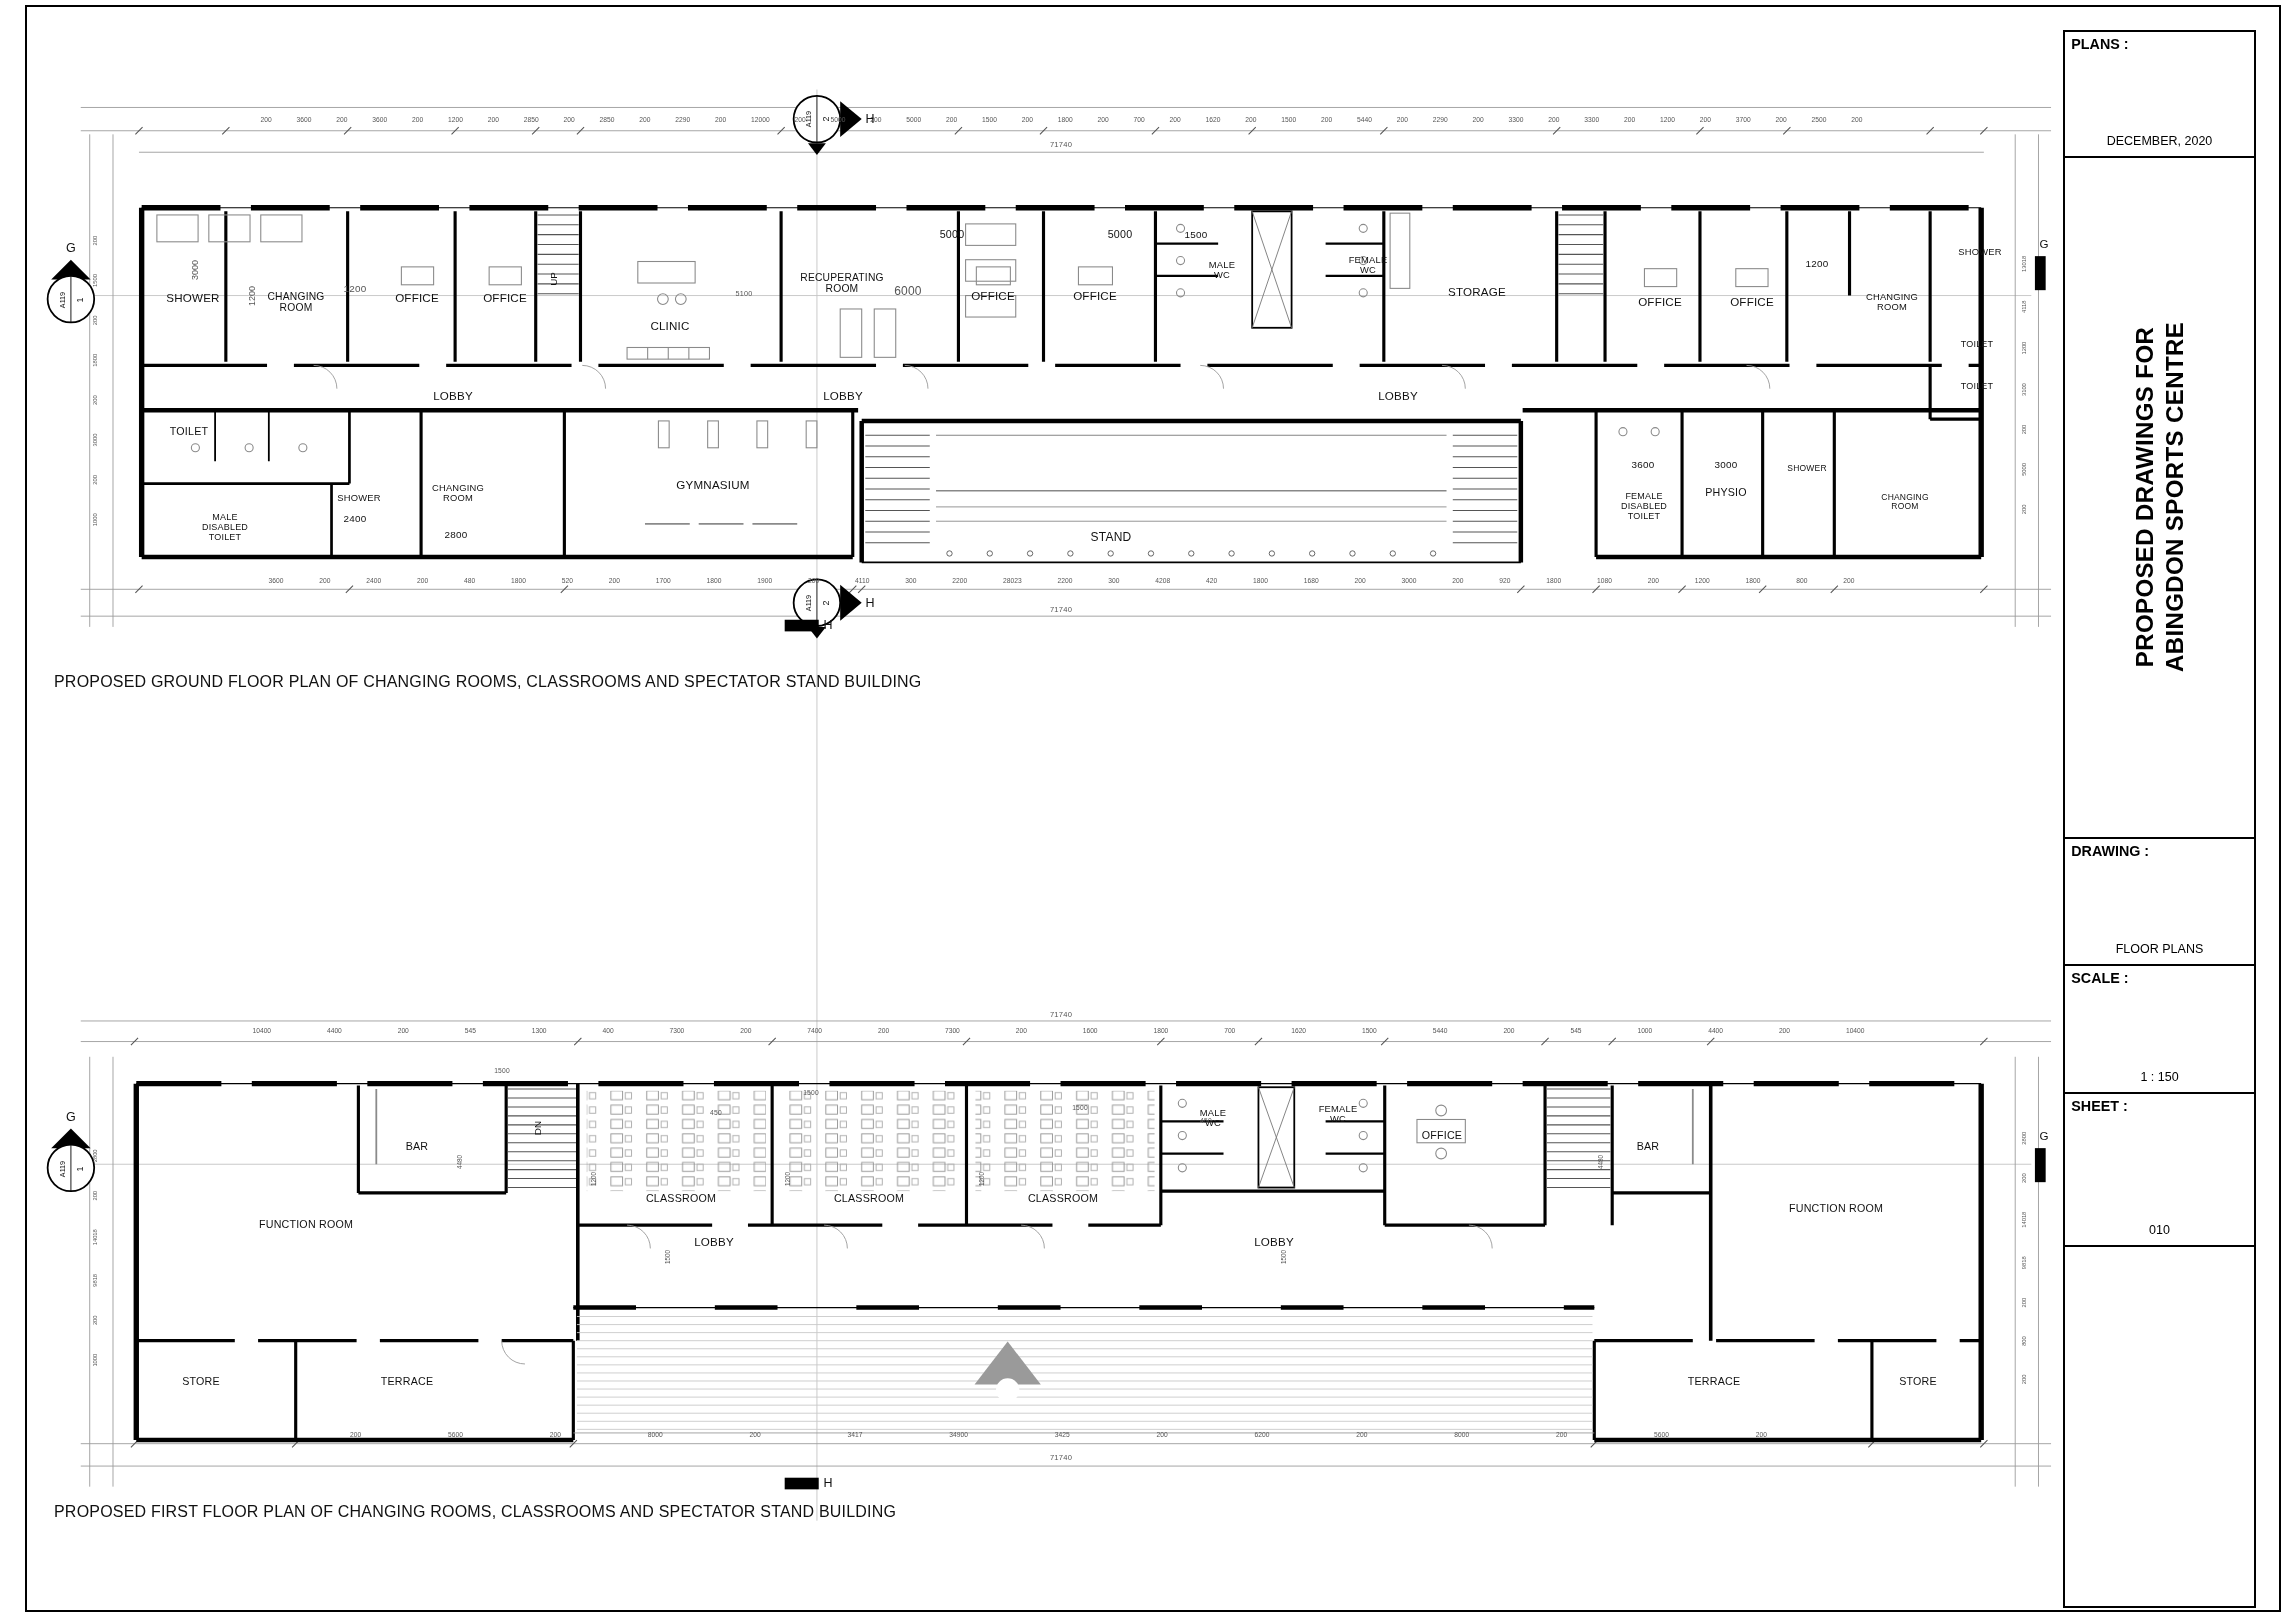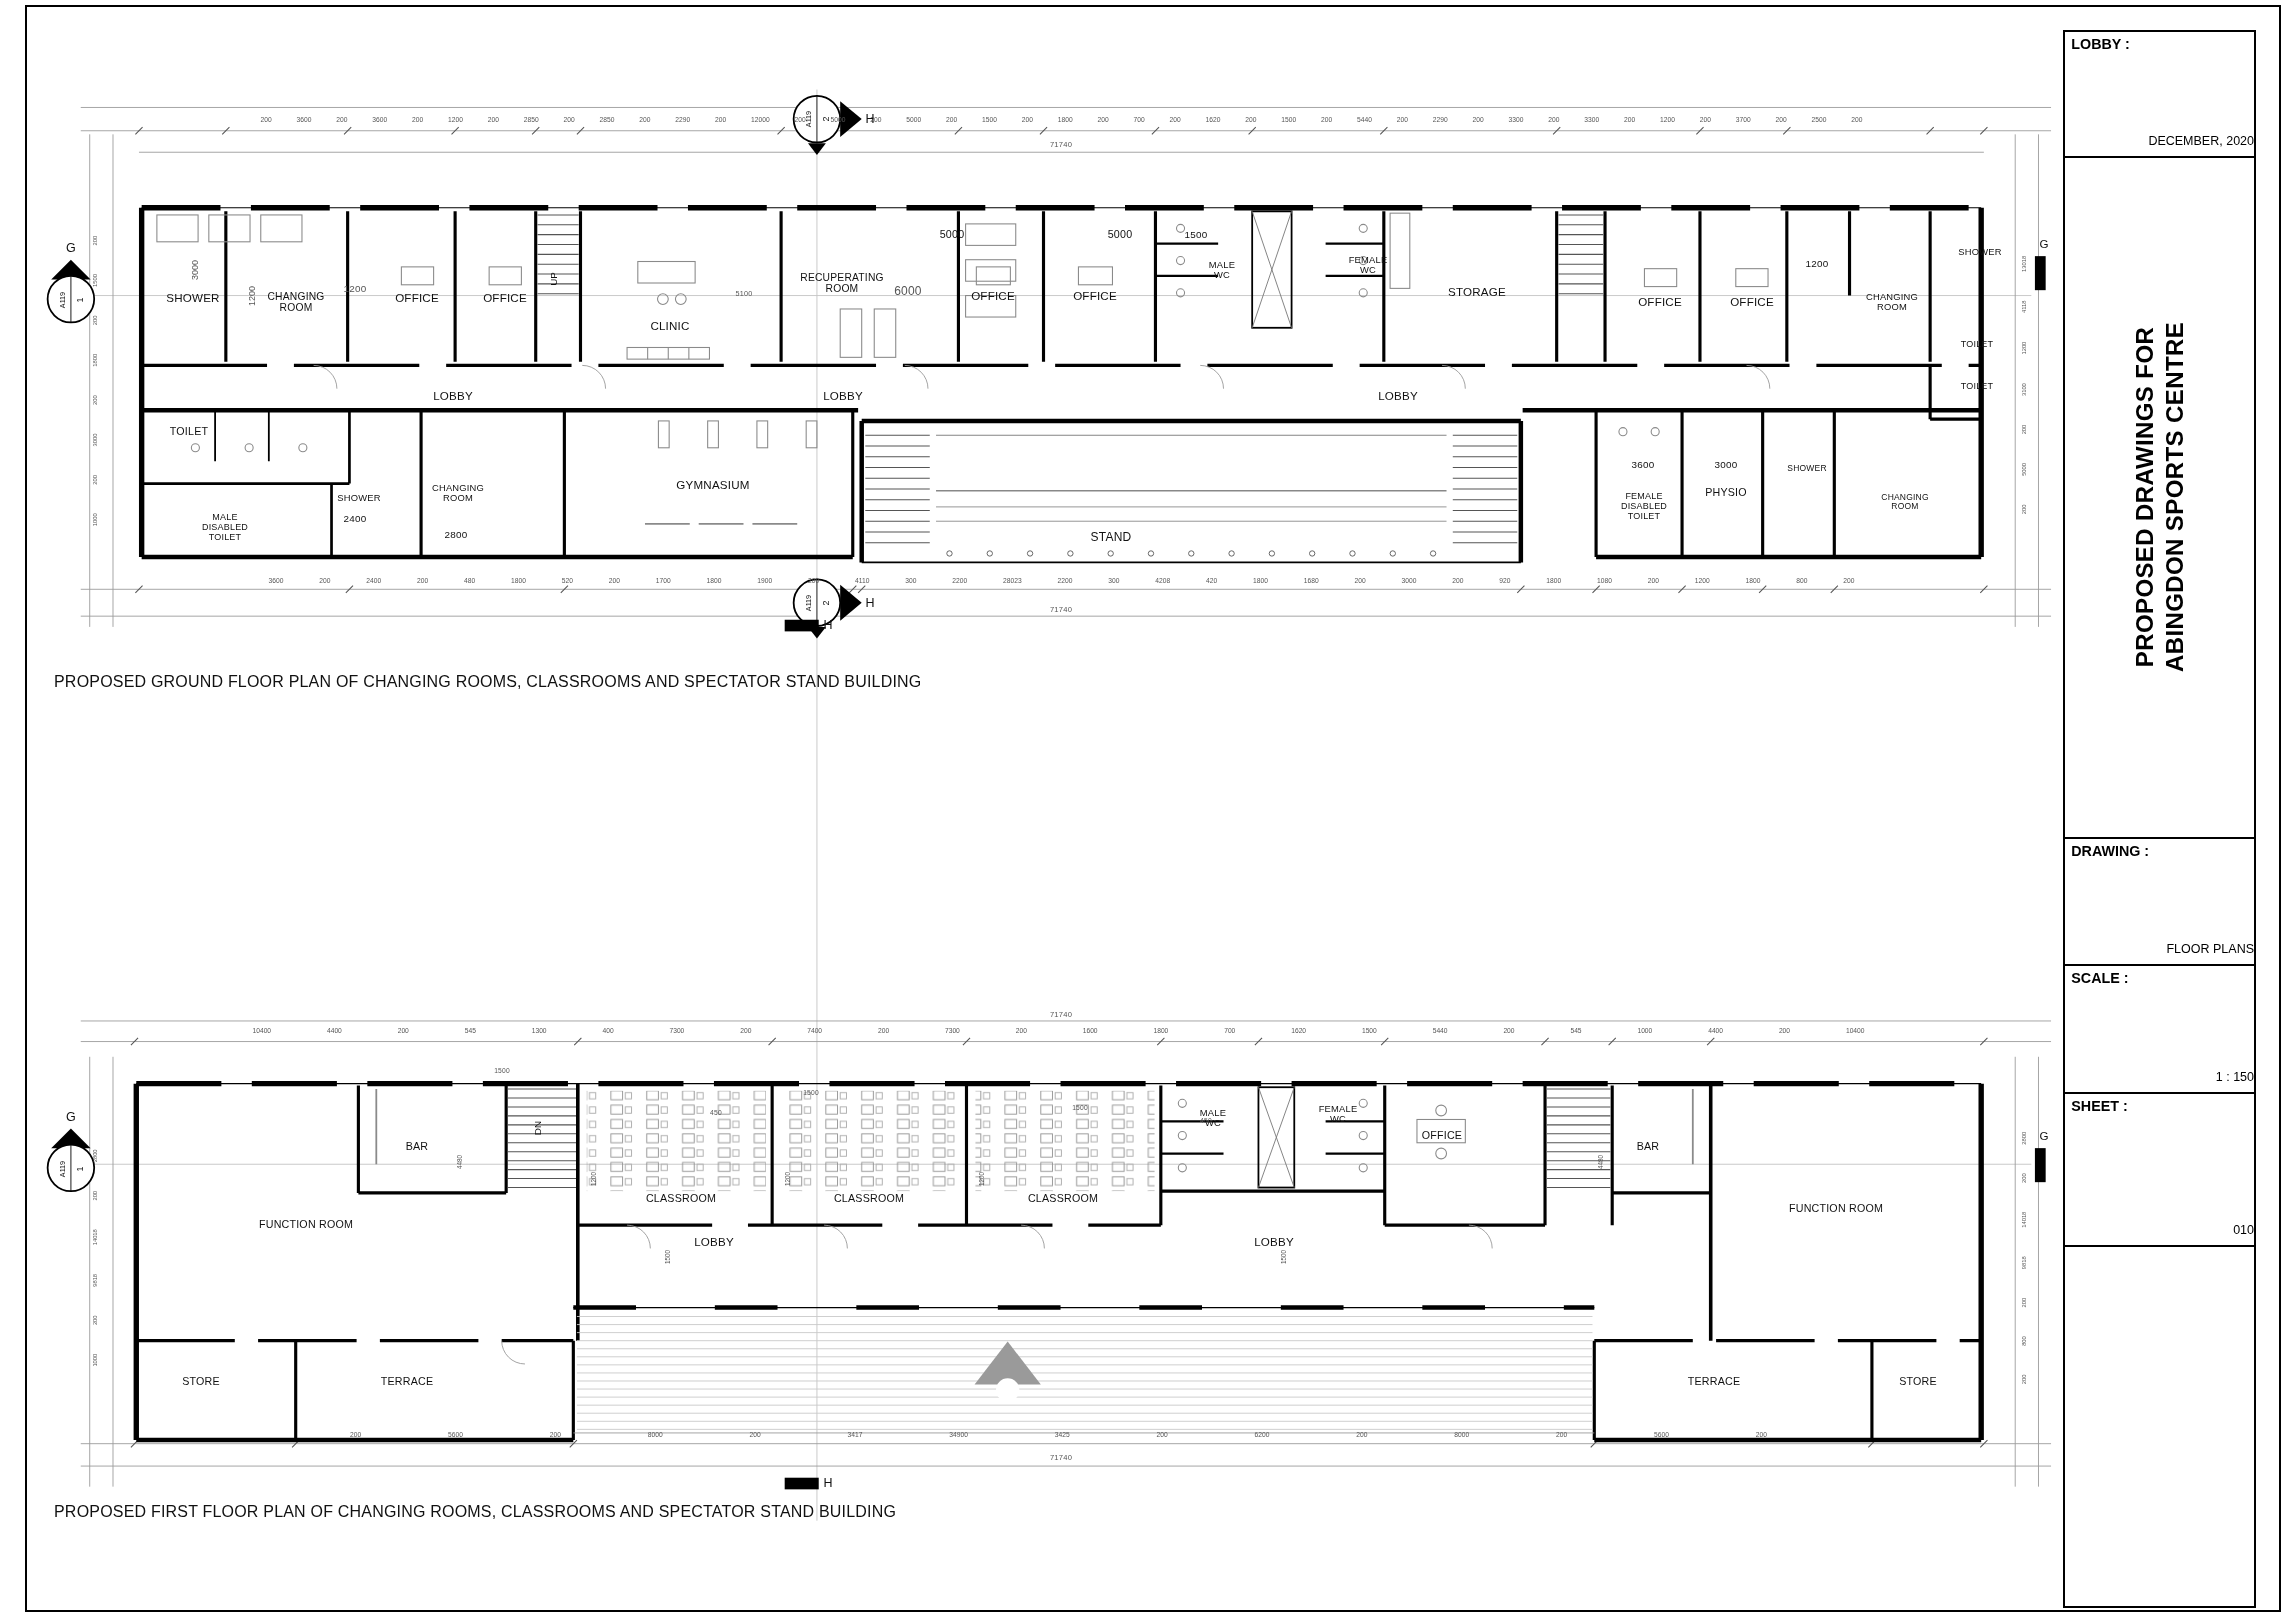--- a/index.html
+++ b/index.html
@@ -14,21 +14,21 @@
   .dim{color:#555;}
   .chain{position:absolute;white-space:nowrap;text-align:center;font-size:6.7px;color:#555;z-index:5;}
   .vchain{position:absolute;transform:translate(-50%,-50%) rotate(-90deg);white-space:nowrap;
       font-size:5.8px;color:#555;word-spacing:27px;z-index:5;}
   .caption{position:absolute;left:54px;font-size:16px;color:#111;letter-spacing:0.2px;z-index:6;}
   
   .tb{position:absolute;left:2063px;top:29.6px;width:193px;height:1578px;border:2.7px solid #000;
       box-sizing:border-box;background:#fff;z-index:8;}
   .tb-sec{position:relative;box-sizing:border-box;border-bottom:2.7px solid #000;}
   .tb-h{position:absolute;top:4.5px;left:6.3px;font-weight:bold;font-size:14.3px;color:#000;}
-  .tb-v{position:absolute;bottom:7.2px;left:0;width:100%;text-align:right;font-size:12.5px;color:#000;}
+  .tb-v{position:absolute;bottom:7.2px;left:0;width:100%;text-align:center;font-size:12.5px;color:#000;}
   .tb-notes-inner{position:absolute;left:6.3px;top:5.4px;right:6.3px;bottom:7.2px;border:1.8px solid #333;}
   .tb-title{position:absolute;left:50%;top:50%;transform:translate(-50%,-50%) rotate(-90deg);
       font-weight:bold;font-size:24px;white-space:pre-line;text-align:center;line-height:1.25;
       letter-spacing:0.4px;color:#000;width:681px;}
 </style>
 </head>
 <body>
 
 <div id="sheet">
   <div id="border"></div>
@@ -338,21 +338,21 @@
   <div class="lb" style="left:2044px;top:244px;font-size:11.6px">G</div>
   <div class="lb" style="left:2044px;top:1136px;font-size:11.6px">G</div>
   <div class="lb" style="left:828px;top:626px;font-size:12.5px">H</div>
   <div class="lb" style="left:828px;top:1484px;font-size:12.5px">H</div>
 
   <div class="caption" style="top:673px">PROPOSED GROUND FLOOR PLAN OF CHANGING ROOMS, CLASSROOMS AND SPECTATOR STAND BUILDING</div>
   <div class="caption" style="top:1503px">PROPOSED FIRST FLOOR PLAN OF CHANGING ROOMS, CLASSROOMS AND SPECTATOR STAND BUILDING</div>
 
   <div class="tb">
     <div class="tb-sec" style="height:126px">
-      <span class="tb-h">LOBBY :</span>
+      <span class="tb-h">PLANS :</span>
       <div class="tb-v">DECEMBER, 2020</div>
     </div>
     <div class="tb-sec" style="height:681px">
       <div class="tb-title">PROPOSED DRAWINGS FOR
 ABINGDON SPORTS CENTRE</div>
     </div>
     <div class="tb-sec" style="height:127px">
       <span class="tb-h">DRAWING :</span>
       <div class="tb-v">FLOOR PLANS</div>
     </div>

